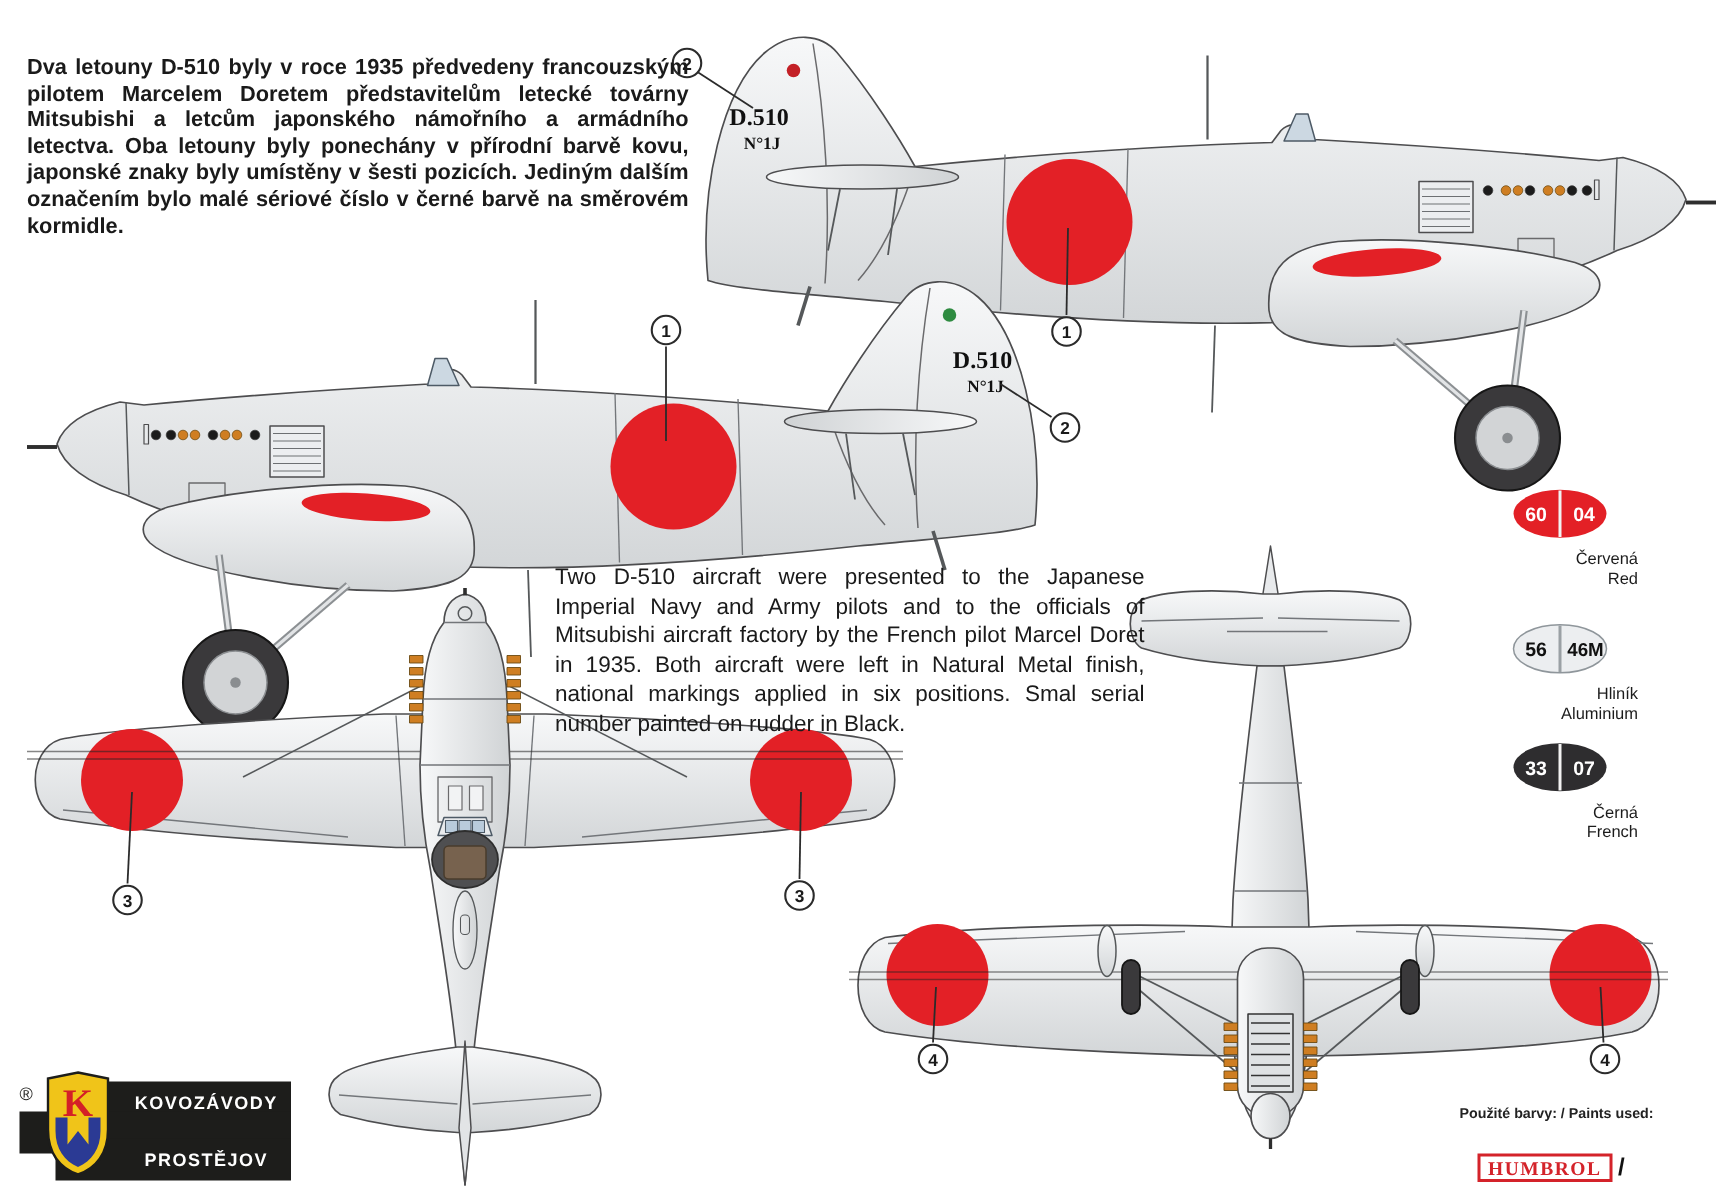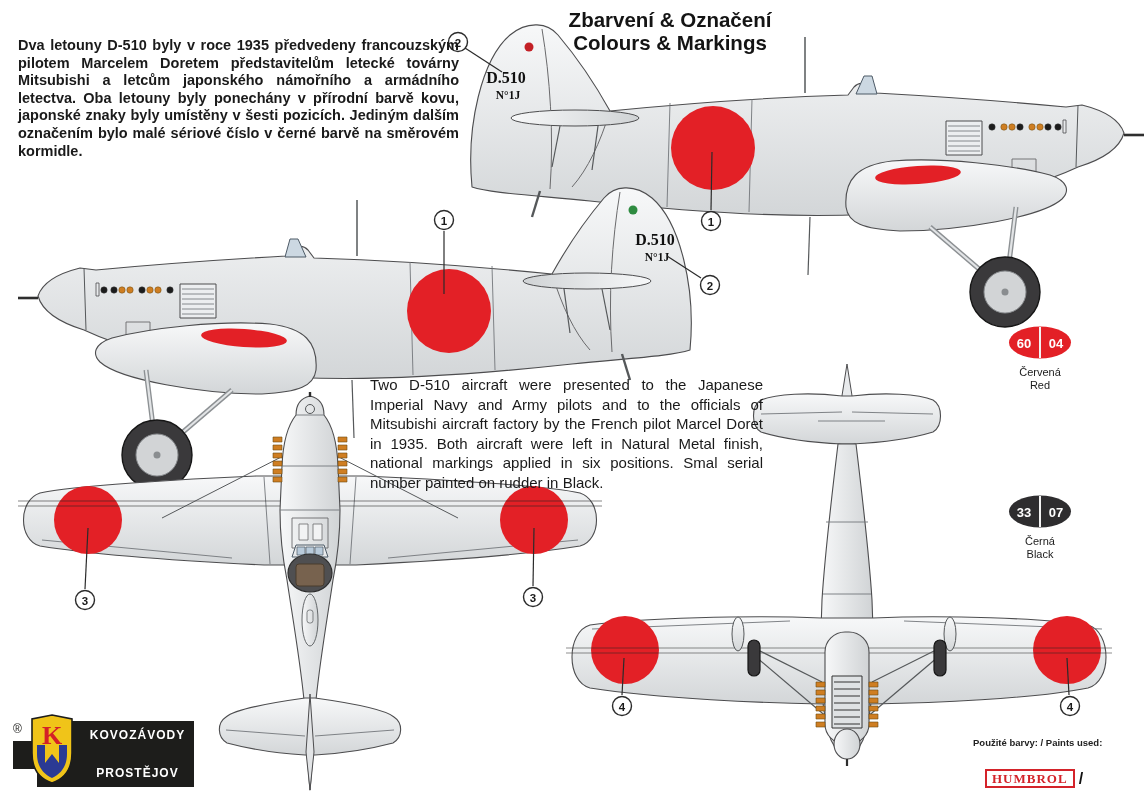--- a/index.html
+++ b/index.html
@@ -5,21 +5,21 @@
   html,body{margin:0;padding:0;background:#888;}
   .canvas{position:relative;width:1148px;height:792px;background:#ffffff;overflow:hidden;
           font-family:"Liberation Sans", sans-serif;color:#1a1a1a;}
   .art{position:absolute;left:0;top:0;width:1148px;height:792px;}
   .title{position:absolute;left:505px;top:8px;width:330px;text-align:center;
          font-weight:bold;font-size:20.5px;line-height:23px;color:#141414;}
   .txtblock{position:absolute;text-align:justify;}
   .czech{left:18px;top:37px;width:441px;font-weight:bold;font-size:14.5px;line-height:17.6px;}
   .english{left:370px;top:375px;width:393px;font-size:15px;line-height:19.6px;}
   .swatch{position:absolute;width:104px;text-align:center;}
-  .swatch .labels{font-size:11px;line-height:12.5px;color:#1c1c1c;margin-top:1px;}
+  .swatch .labels{font-size:11px;line-height:12.5px;color:#1c1c1c;margin-top:1px;text-align:right;}
   .paints{position:absolute;left:973px;top:737px;width:170px;}
   .paints .lbl{font-size:9.5px;font-weight:bold;text-align:left;color:#222;}
   .paints .row{display:flex;align-items:center;gap:4px;margin-top:2px;margin-left:2px;padding-left:10px;}
   .humbrol{border:2px solid #d4232a;color:#d4232a;font-family:"Liberation Serif",serif;
            font-weight:bold;font-size:13px;letter-spacing:1px;padding:0 5px;line-height:15px;}
   .slash{font-weight:bold;font-size:16px;color:#111;}
   .agama{font-weight:bold;font-size:15px;color:#2428a0;letter-spacing:.5px;margin-top:40px;}
   .logo{position:absolute;left:10px;top:713px;width:192px;height:74px;}
   .logo .bar{position:absolute;background:#1d1d1b;height:28px;display:flex;align-items:center;}
   .logo .bar span{color:#fff;font-weight:bold;font-size:12px;letter-spacing:1px;width:100%;
@@ -224,24 +224,20 @@
       <text x="622" y="710.5">4</text>
     </g>
     <g>
       <line x1="1067" y1="658" x2="1069" y2="695" stroke="#2b2b2b" stroke-width="1.2"></line>
       <circle cx="1070" cy="706" r="9.5" fill="#fff" stroke="#2b2b2b" stroke-width="1.4"></circle>
       <text x="1070" y="710.5">4</text>
     </g>
   </g>
 </svg>
 
-<div class="title">
-  <span style="display:block">Zbarvení &amp; Označení</span>
-  <span style="display:block">Colours &amp; Markings</span>
-</div>
 
 <div class="txtblock czech">
   <div>Dva letouny D-510 byly v roce 1935 předvedeny francouzským pilotem Marcelem Doretem představitelům letecké továrny Mitsubishi a letcům japonského námořního a armádního letectva. Oba letouny byly ponechány v přírodní barvě kovu, japonské znaky byly umístěny v šesti pozicích. Jediným dalším označením bylo malé sériové číslo v černé barvě na směrovém kormidle.</div>
 </div>
 
 <div class="txtblock english">
   <div>Two D-510 aircraft were presented to the Japanese Imperial Navy and Army pilots and to the officials of Mitsubishi aircraft factory by the French pilot Marcel Doret in 1935. Both aircraft were left in Natural Metal finish, national markings applied in six positions. Smal serial number painted on rudder in Black.</div>
 </div>
 
 <div class="swatch" style="left:988px;top:325px;">
@@ -249,30 +245,42 @@
     <ellipse cx="52" cy="17.5" rx="31" ry="16" stroke-width="1" fill="#e32026"></ellipse>
     <line x1="52" y1="2" x2="52" y2="33" stroke-width="2" stroke="#f2f2f2"></line>
     <text x="36" y="22.5" text-anchor="middle" font-size="13" font-weight="bold" fill="#ffffff">60</text>
     <text x="68" y="22.5" text-anchor="middle" font-size="13" font-weight="bold" fill="#ffffff">04</text>
   </svg>
   <div class="labels">
     <div>Červená</div>
     <div>Red</div>
   </div>
 </div>
+<div class="swatch" style="left:988px;top:415px;">
+  <svg width="104" height="36">
+    <ellipse cx="52" cy="17.5" rx="31" ry="16" stroke-width="1" stroke="#8f969b" fill="#eceef0"></ellipse>
+    <line x1="52" y1="2" x2="52" y2="33" stroke-width="2" stroke="#9aa0a4"></line>
+    <text x="36" y="22.5" text-anchor="middle" font-size="13" font-weight="bold" fill="#111111">56</text>
+    <text x="69" y="22.5" text-anchor="middle" font-size="12.5" font-weight="bold" fill="#111111">46M</text>
+  </svg>
+  <div class="labels">
+    <div>Hliník</div>
+    <div>Aluminium</div>
+  </div>
+</div>
 <div class="swatch" style="left:988px;top:494px;">
   <svg width="104" height="36">
     <ellipse cx="52" cy="17.5" rx="31" ry="16" stroke-width="1" fill="#2e2d2f"></ellipse>
     <line x1="52" y1="2" x2="52" y2="33" stroke-width="2" stroke="#f2f2f2"></line>
     <text x="36" y="22.5" text-anchor="middle" font-size="13" font-weight="bold" fill="#ffffff">33</text>
     <text x="68" y="22.5" text-anchor="middle" font-size="13" font-weight="bold" fill="#ffffff">07</text>
   </svg>
   <div class="labels">
     <div>Černá</div>
-    <div>Black</div>
+    <div>French</div>
   </div>
 </div>
 
 <div class="paints">
   <div class="lbl">Použité barvy: / Paints used:</div>
   <div class="row">
     <span class="humbrol">HUMBROL</span>
     <span class="slash">/</span>
     <span class="agama">AGAMA</span>
   </div>

